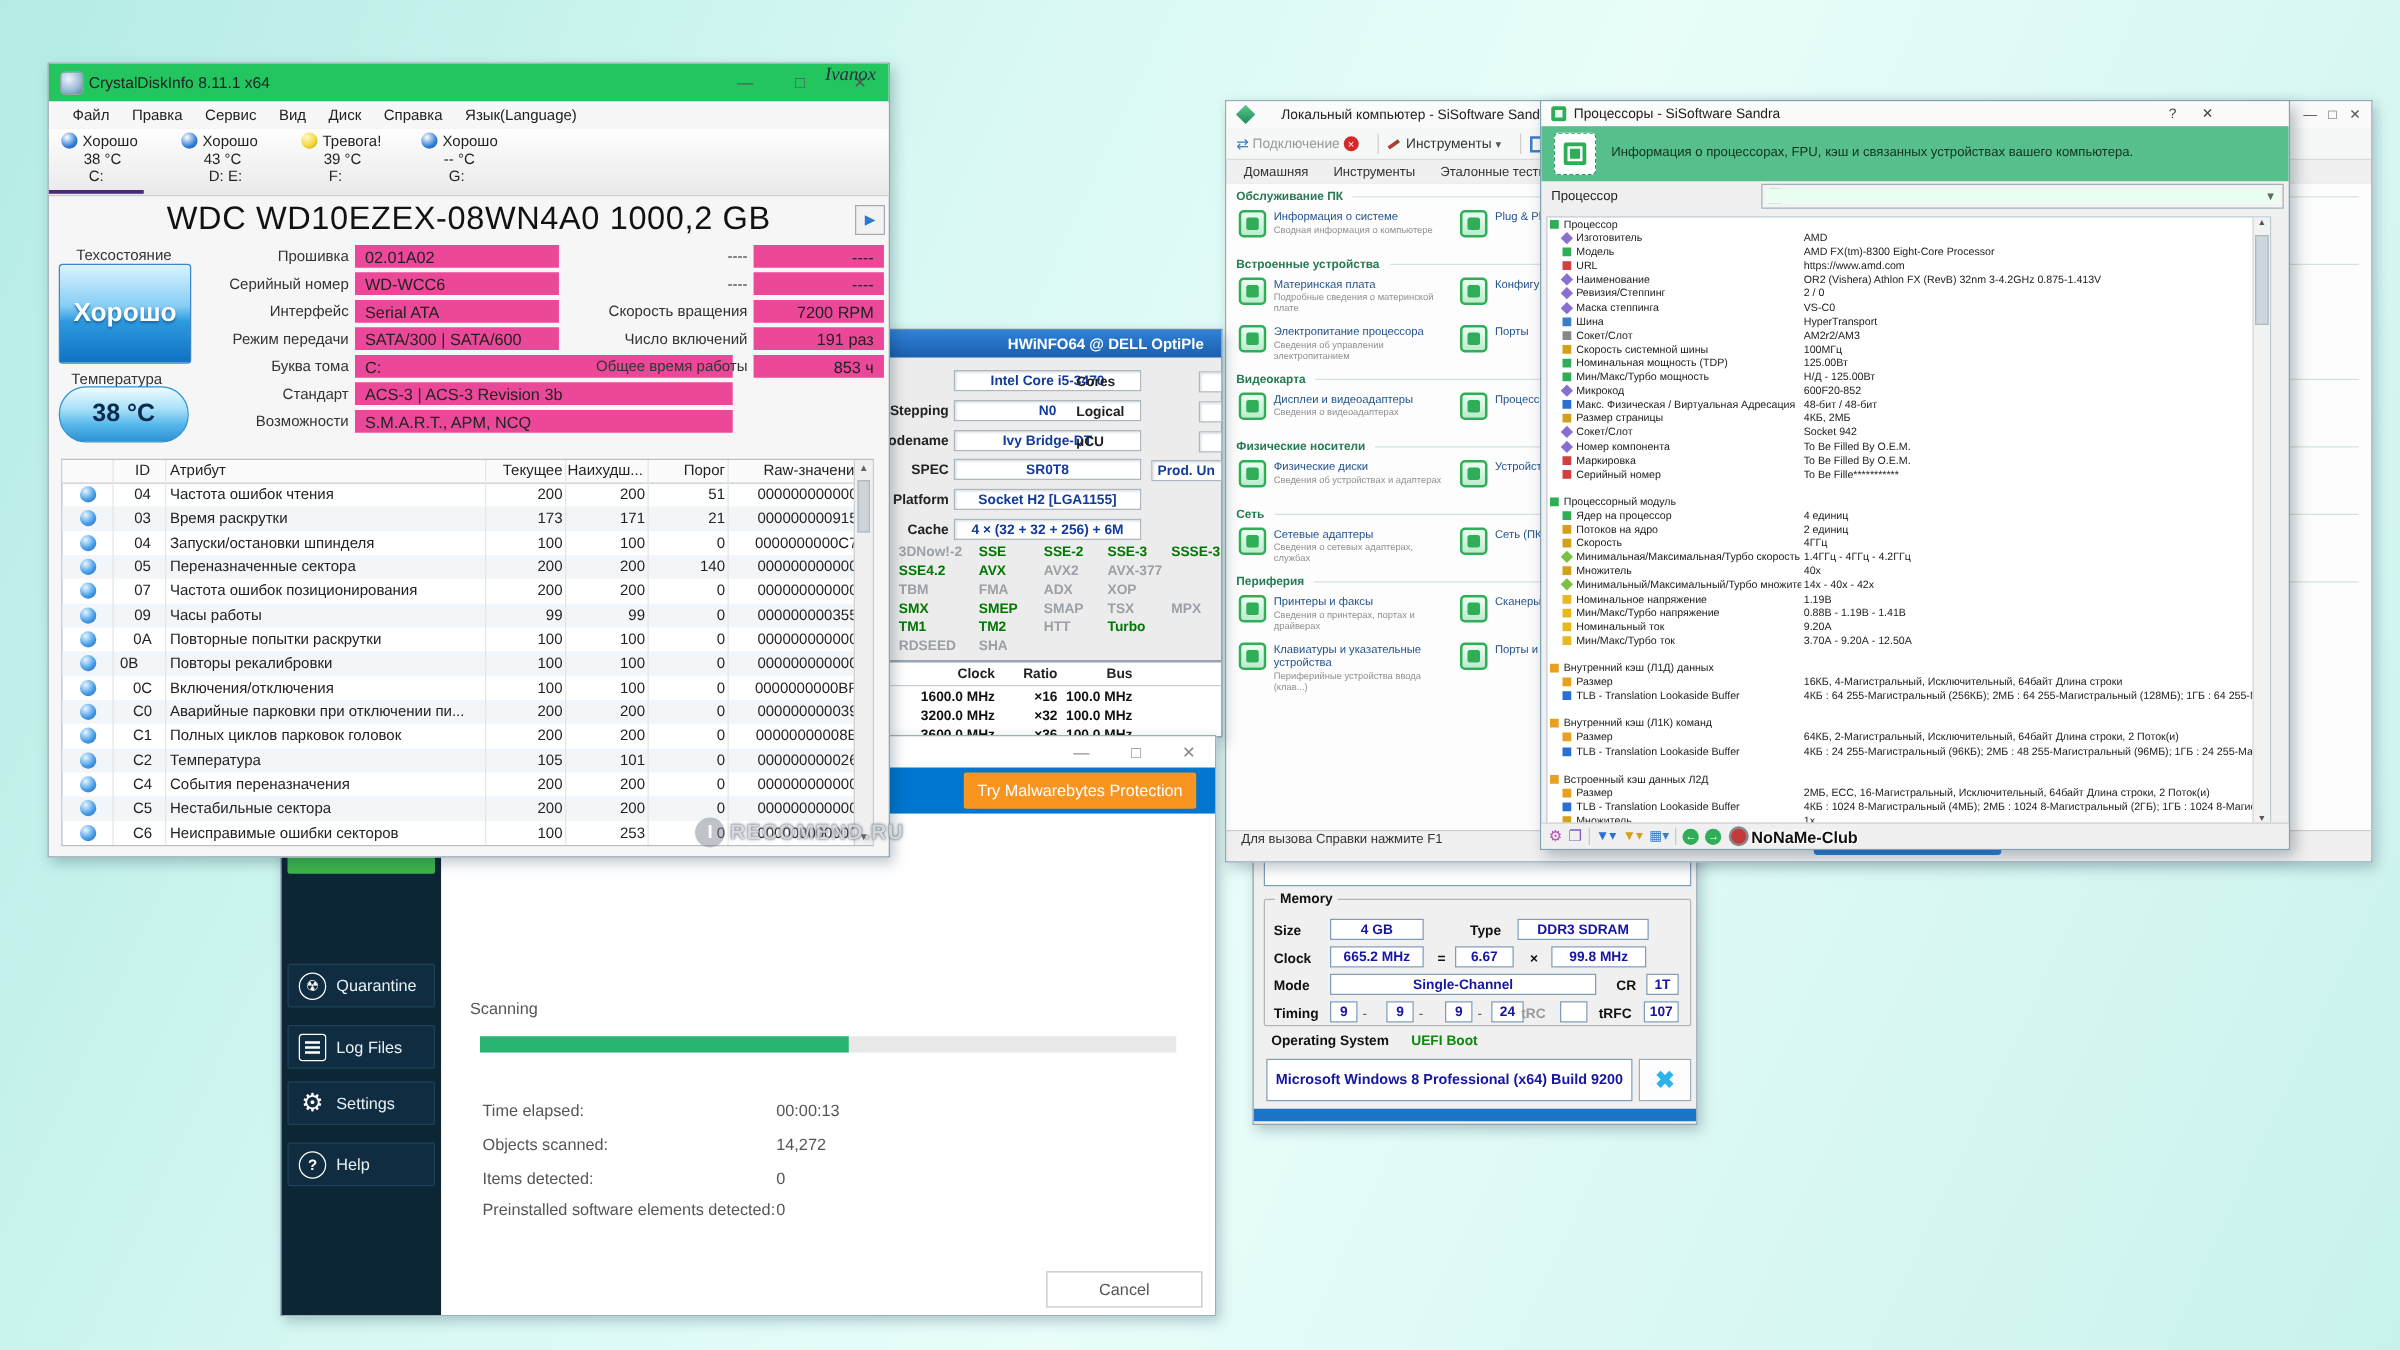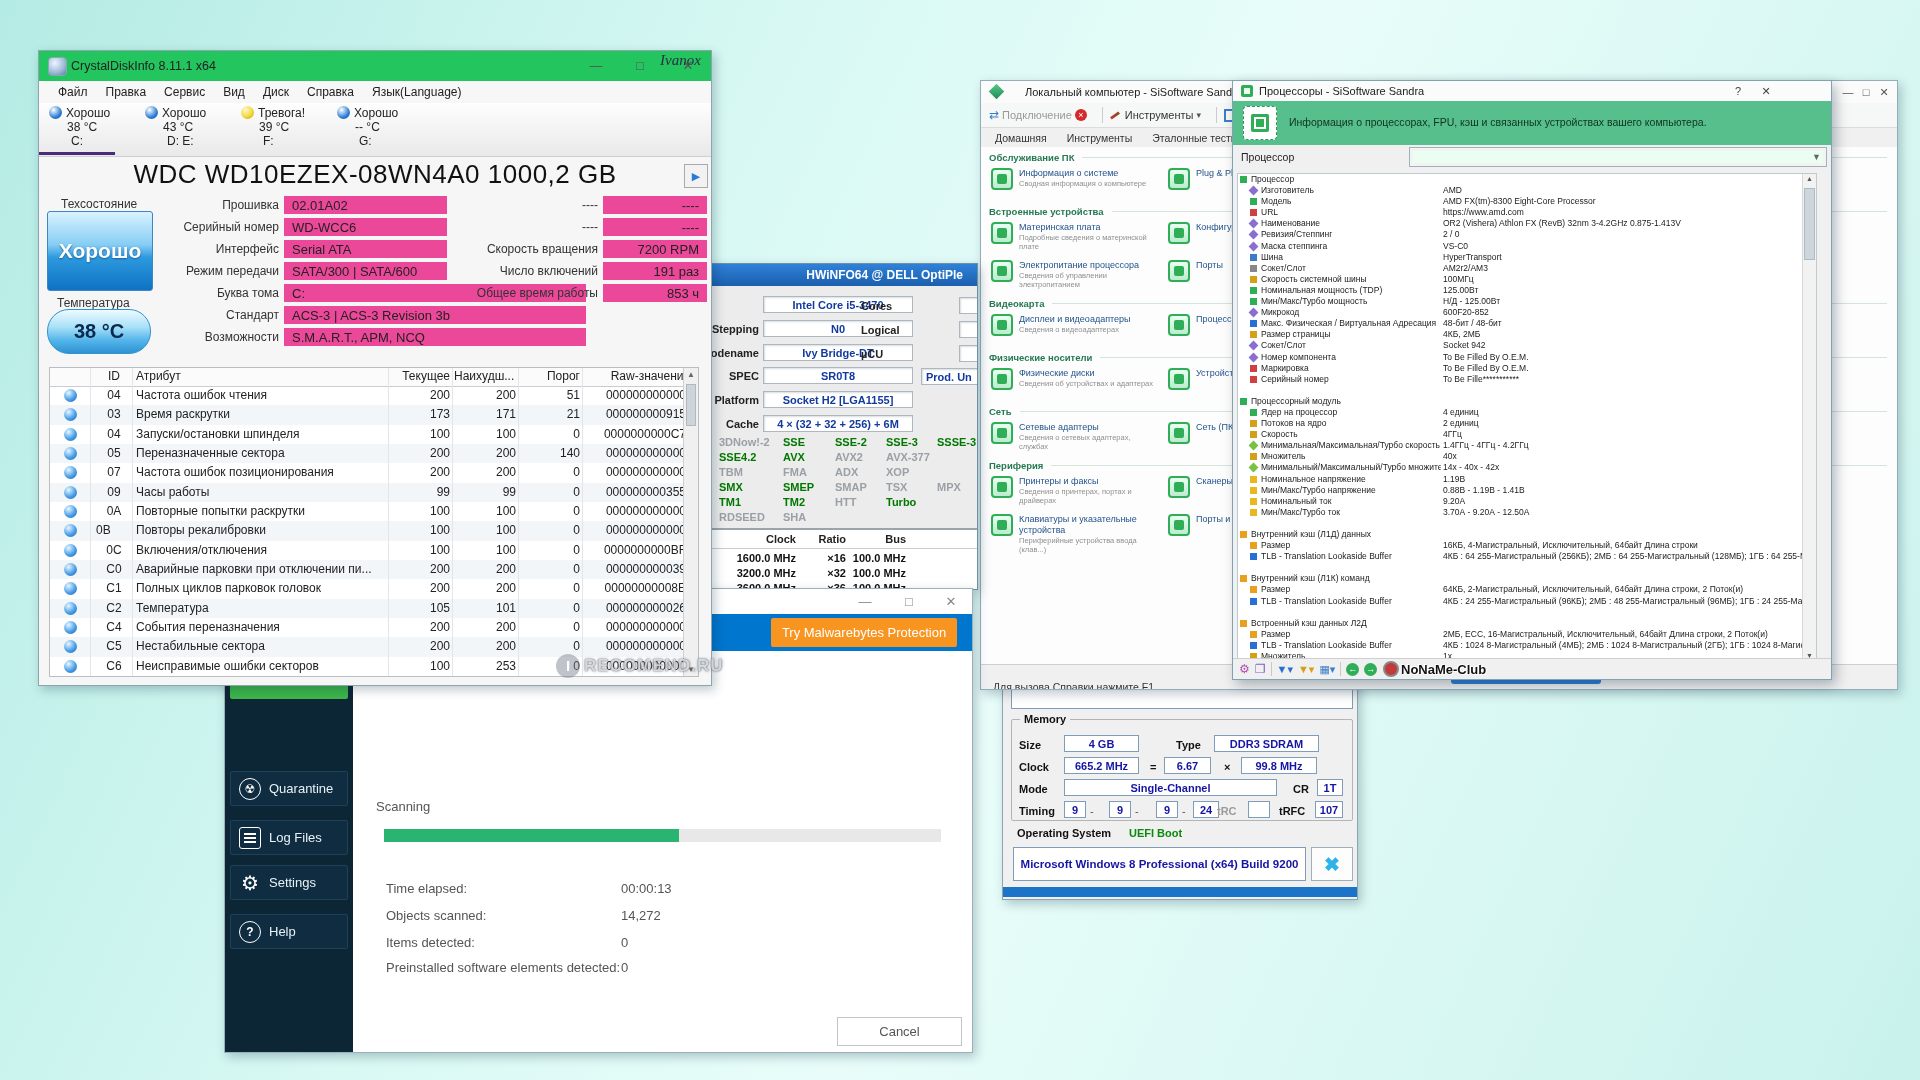--- a/index.html
+++ b/index.html
@@ -343,21 +343,21 @@
               <div class="sb-t2">Периферийные устройства ввода (клав...)</div>
             </div>
           </div>
           <div class="sb-item2" style="margin-left: 5px;">
             <div class="sb-ic"></div>
             <div class="sb-t1">Порты и</div>
           </div>
         </div>
       </div>
     <div class="sb-status">
-      <span style="position:absolute;left:12px;top:16px;">Для вызова Справки нажмите F1</span>
+      <span style="position:absolute;left:12px;top:0;">Для вызова Справки нажмите F1</span>
       <div class="sb-pill"></div>
     </div>
   </div>
 
   <div id="sf" class="win">
     <div class="sf-titlebar">
       <div class="sf-chip"></div>
       <span style="position:absolute;left:26px;top:4px;">Процессоры - SiSoftware Sandra</span>
       <span class="sf-ctl" style="left:496px;">?</span>
       <span class="sf-ctl" style="left:524px;">✕</span>

